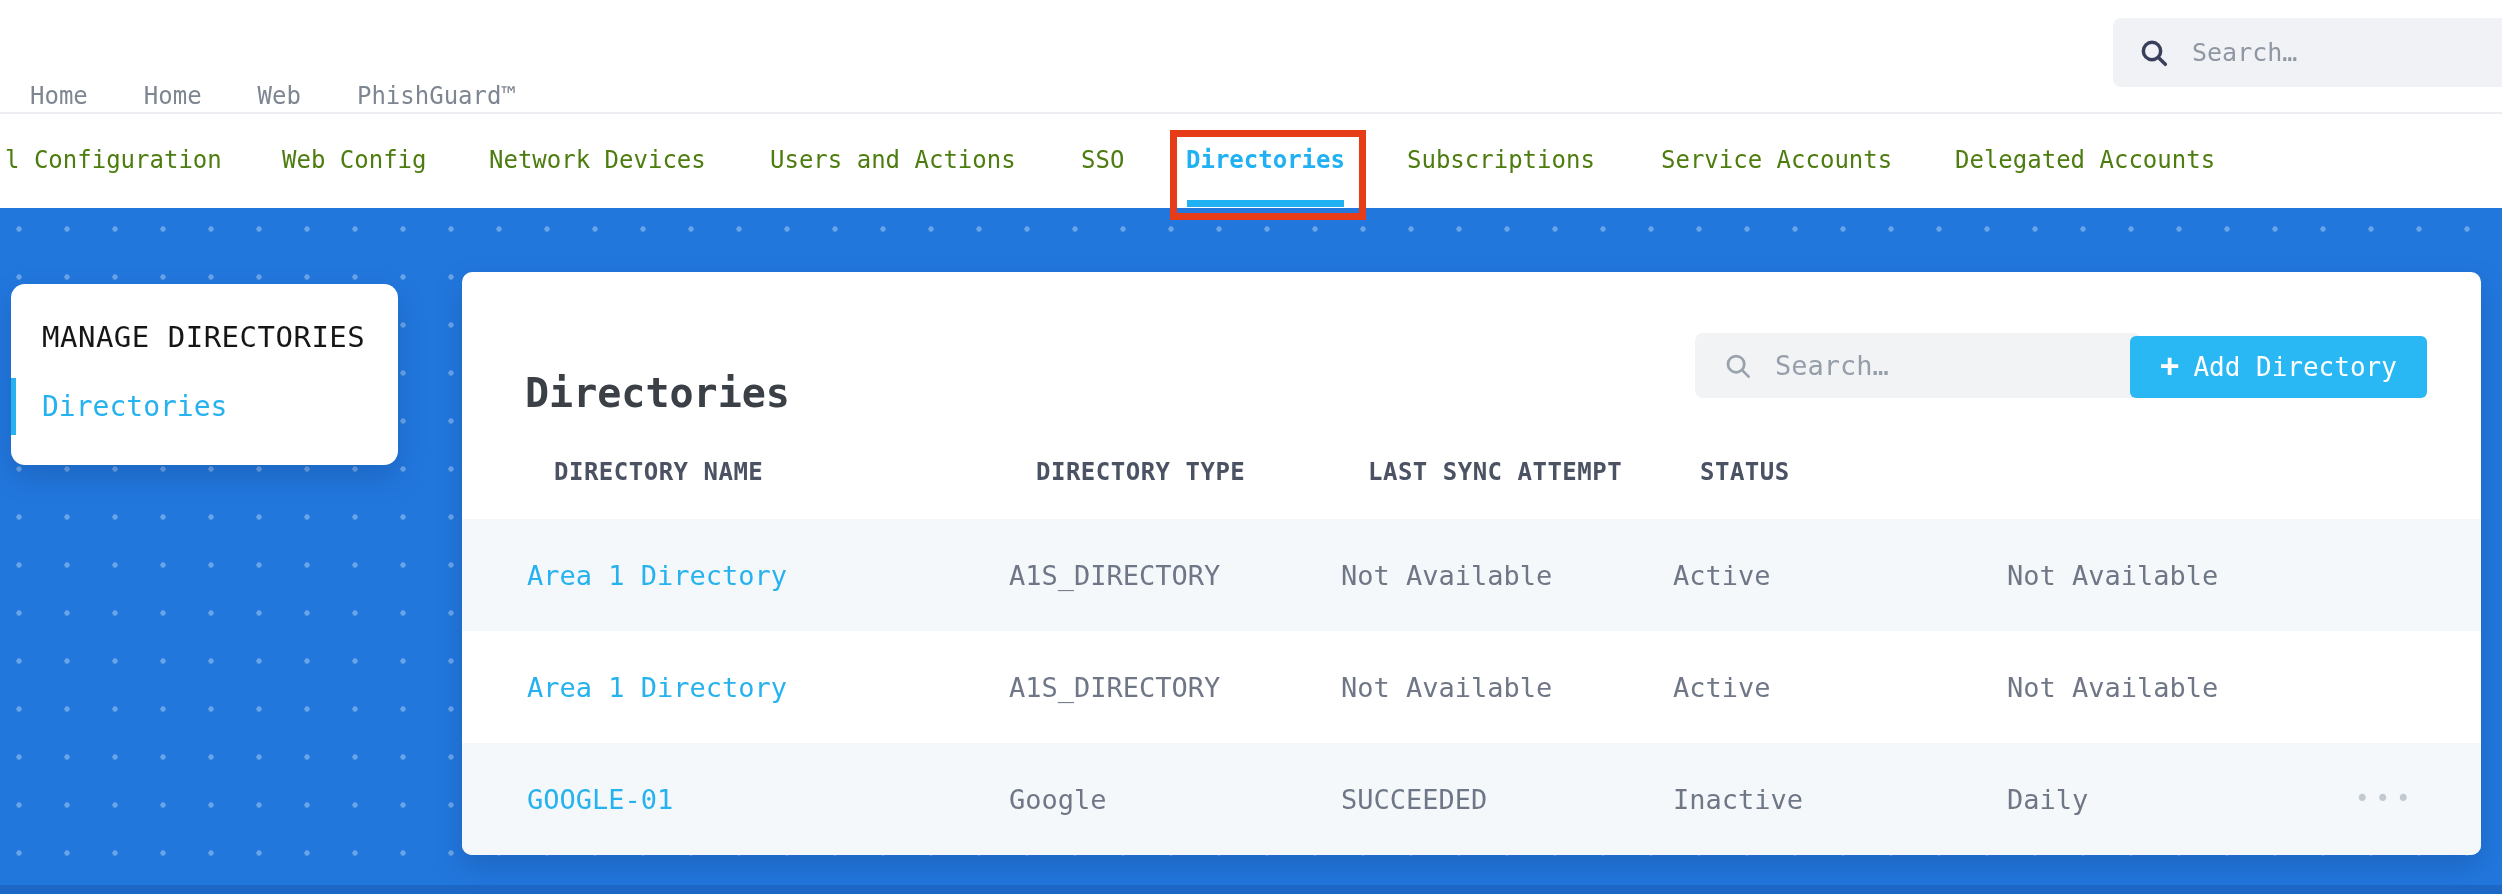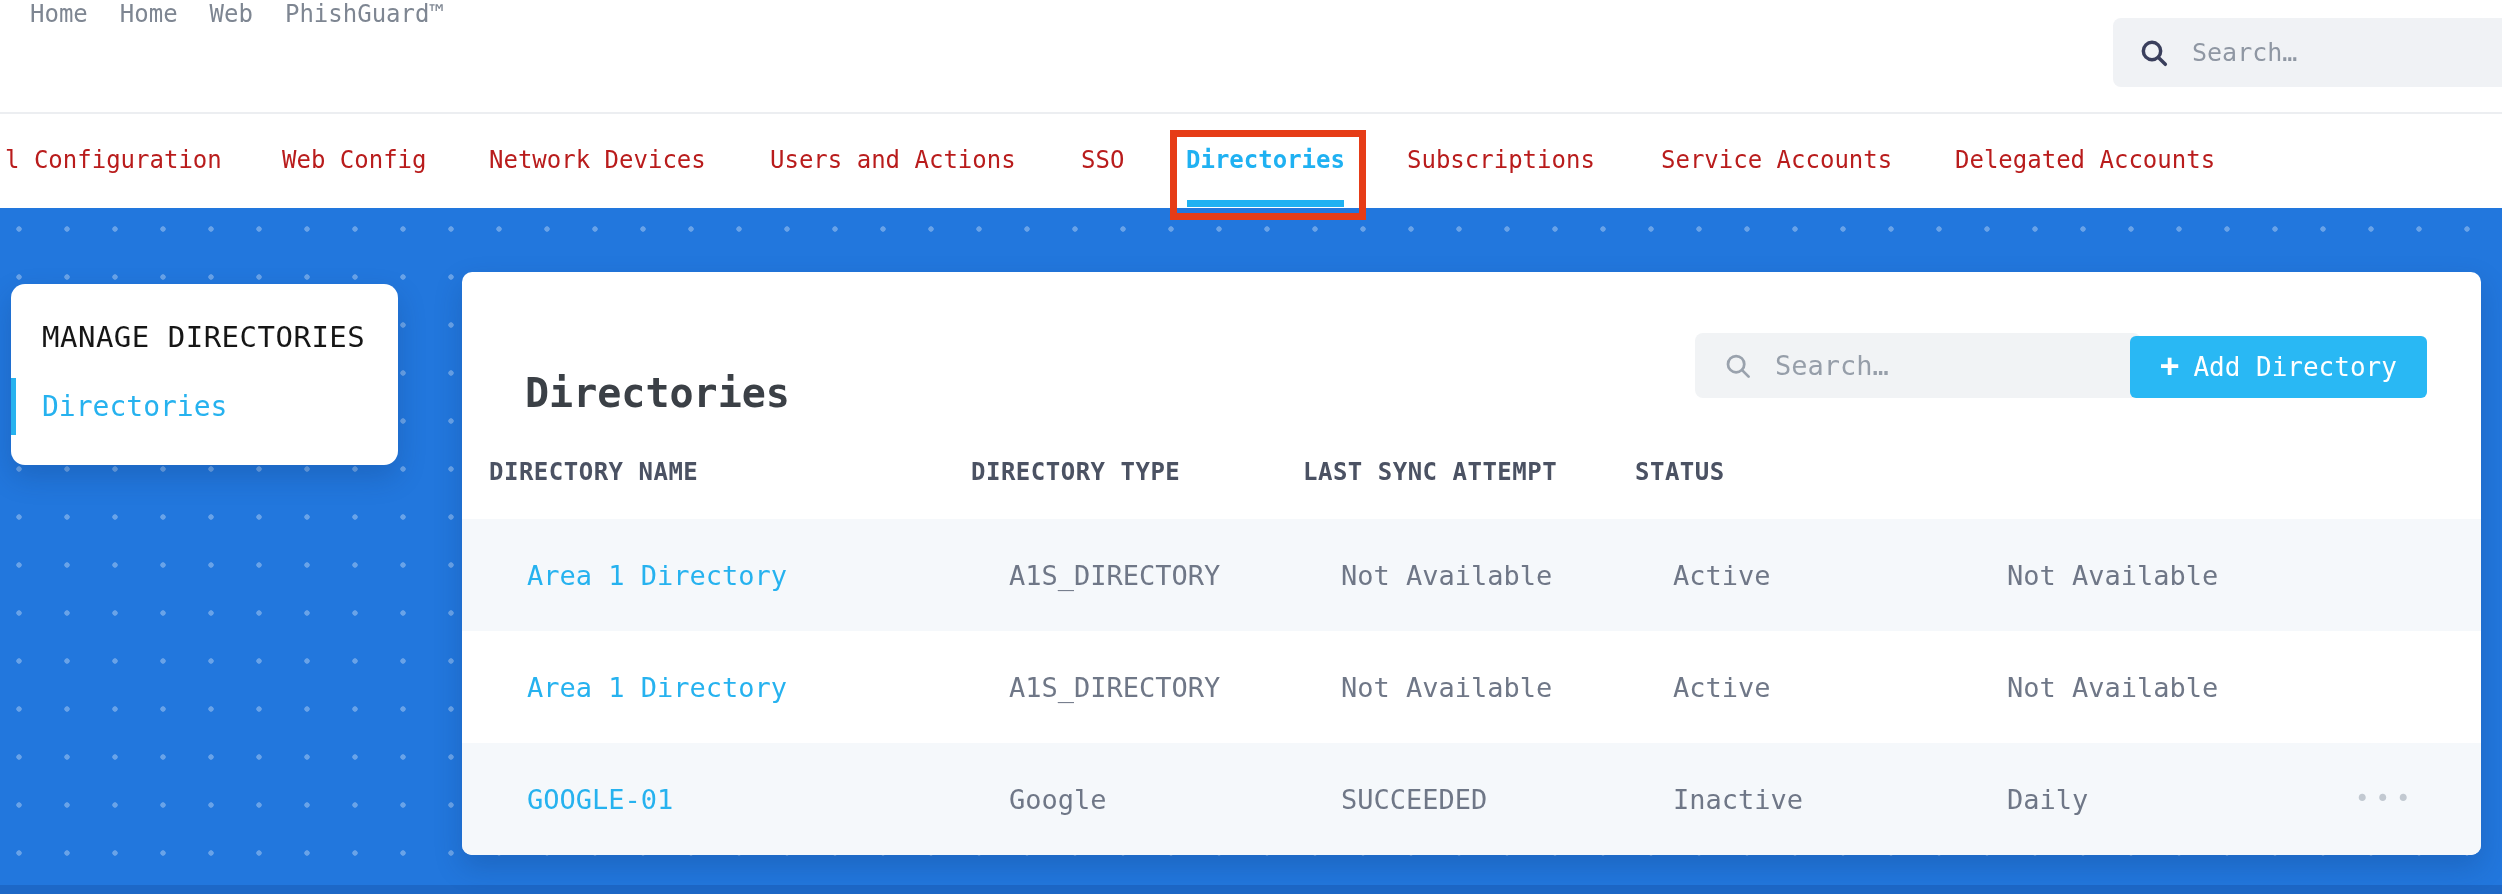--- a/index.html
+++ b/index.html
@@ -6,35 +6,35 @@
   .stage{
     position:relative;width:2502px;height:894px;overflow:hidden;
     font-family:"DejaVu Sans Mono","Liberation Mono",monospace;
     background:#ffffff;
   }
   
   .topnav{
     position:absolute;left:0;top:0;width:2502px;height:112px;background:#ffffff;
     border-bottom:2px solid #eceef1;z-index:3;
   }
-  .topnav-links{position:absolute;left:30px;top:0;height:110px;display:flex;align-items:flex-start;gap:32px;}
+  .topnav-links{position:absolute;left:30px;top:0;height:110px;display:flex;align-items:flex-end;gap:56px;}
   .topnav-link{font-size:24px;color:#7e8692;cursor:pointer;white-space:nowrap;}
   .searchbox{
     position:absolute;display:flex;align-items:center;background:#f0f2f5;border-radius:8px;
   }
   .searchbox.top{left:2113px;top:18px;width:379px;height:69px;padding-left:25px;gap:20px;}
   .searchbox input{
     border:none;outline:none;background:transparent;flex:1;min-width:0;
     font-family:inherit;color:#3c4250;
   }
   .searchbox.top input{font-size:25px;}
   .searchbox.top input::placeholder{color:#8f97a3;}
   
   .tabbar{position:absolute;left:0;top:112px;width:2502px;height:96px;background:#ffffff;z-index:2;}
-  .tab{position:absolute;top:0;line-height:96px;font-size:24px;color:#b91c1c;cursor:pointer;white-space:nowrap;}
+  .tab{position:absolute;top:0;line-height:96px;font-size:24px;color:#4d7c0f;cursor:pointer;white-space:nowrap;}
   .tab.active{color:#1fb1f2;font-weight:bold;}
   .tab-underline{position:absolute;left:1187px;top:88px;width:157px;height:7px;background:#1fb1f2;}
   
   .blue-bg{
     position:absolute;left:0;top:208px;width:2502px;height:686px;
     background-color:#2277dd;
     background-image:radial-gradient(circle 3px at 19px 21px, rgba(255,255,255,0.32) 2.4px, rgba(255,255,255,0) 3px);
     background-size:48px 48px;
     z-index:0;
   }
@@ -60,21 +60,21 @@
   .searchbox.card input{font-size:27px;}
   .searchbox.card input::placeholder{color:#969ea9;}
   .add-btn{
     position:absolute;left:1668px;top:64px;width:297px;height:62px;border:none;border-radius:6px;
     background:#29b8f4;color:#ffffff;display:flex;align-items:center;justify-content:center;
     font-family:inherit;font-size:26px;cursor:pointer;white-space:nowrap;
   }
   .add-btn .plus{font-size:32px;font-weight:bold;margin-right:14px;line-height:1;position:relative;top:-2px;}
   
   .tbl-header{
-    position:absolute;left:0;top:186px;width:100%;display:flex;padding-left:27px;box-sizing:border-box;
+    position:absolute;left:0;top:186px;width:100%;display:flex;padding-left:92px;box-sizing:border-box;
     font-size:24px;font-weight:bold;color:#4b5263;letter-spacing:0.5px;
   }
   .tbl-rows{position:absolute;left:0;top:247px;bottom:0;width:100%;display:flex;flex-direction:column;}
   .tbl-row{flex:1;display:flex;align-items:center;padding-left:65px;box-sizing:border-box;font-size:27px;color:#6f7787;}
   .tbl-row.alt{background:#f5f8fb;}
   .c1{width:482px;flex-shrink:0;}
   .c2{width:332px;flex-shrink:0;}
   .c3{width:332px;flex-shrink:0;}
   .c4{width:334px;flex-shrink:0;}
   .c5{width:348px;flex-shrink:0;}

